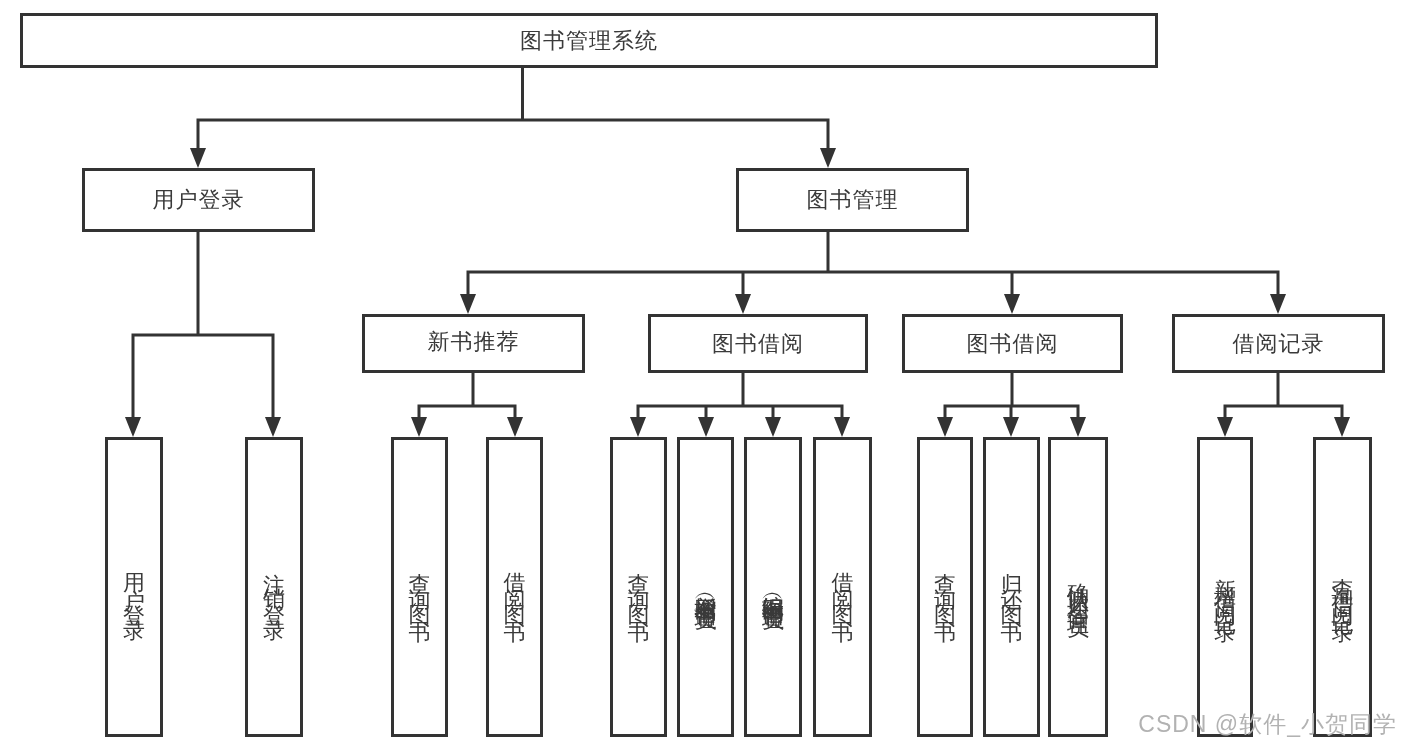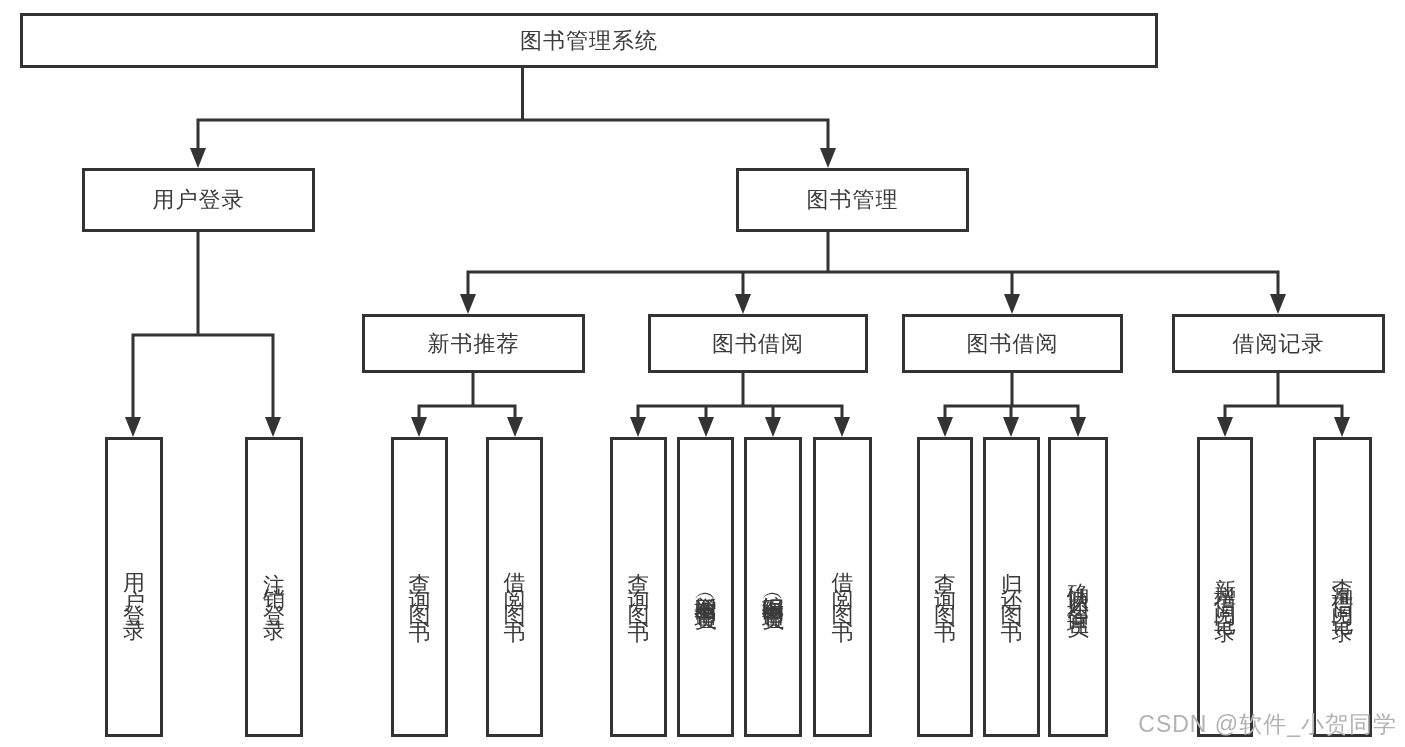--- a/index.html
+++ b/index.html
@@ -81,21 +81,21 @@
     <span>图书管理系统</span>
   </div>
 
   <div class="node hnode" style="left:82px;top:168px;width:233px;height:64px;">
     <span>用户登录</span>
   </div>
   <div class="node hnode" style="left:712px;top:168px;width:233px;height:64px;margin-left:24px;">
     <span>图书管理</span>
   </div>
 
-  <div class="node hnode" style="left:362px;top:314px;width:223px;height:59px;">
+  <div class="node hnode" style="left:362px;top:314px;width:223px;height:59px;font-family:Liberation Mono, monospace;">
     <span>新书推荐</span>
   </div>
   <div class="node hnode" style="left:633px;top:314px;width:220px;height:59px;margin-left:15px;">
     <span>图书借阅</span>
   </div>
   <div class="node hnode" style="left:902px;top:314px;width:221px;height:59px;">
     <span>图书借阅</span>
   </div>
   <div class="node hnode" style="left:1172px;top:314px;width:213px;height:59px;">
     <span>借阅记录</span>

